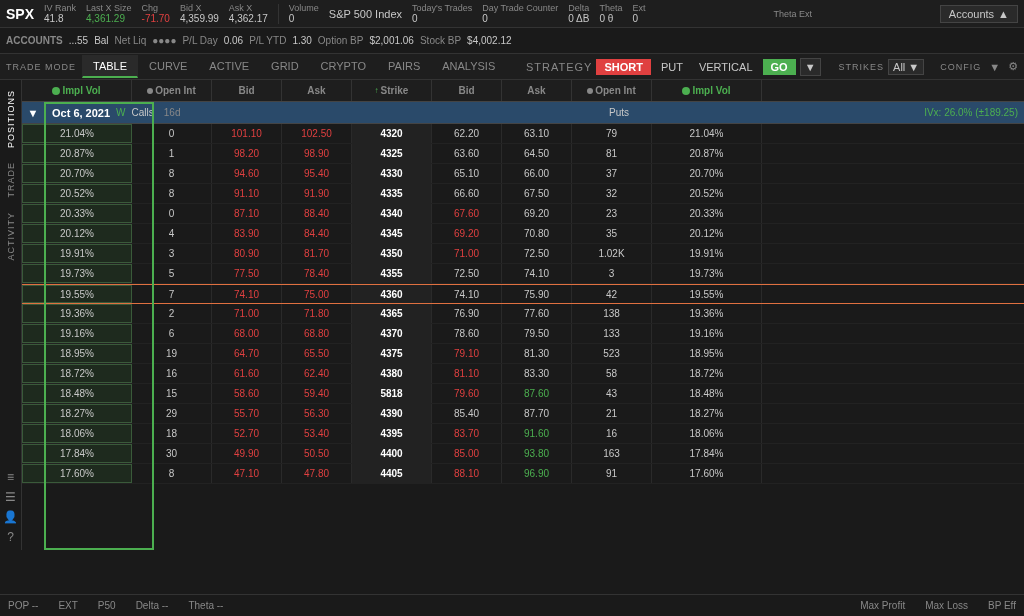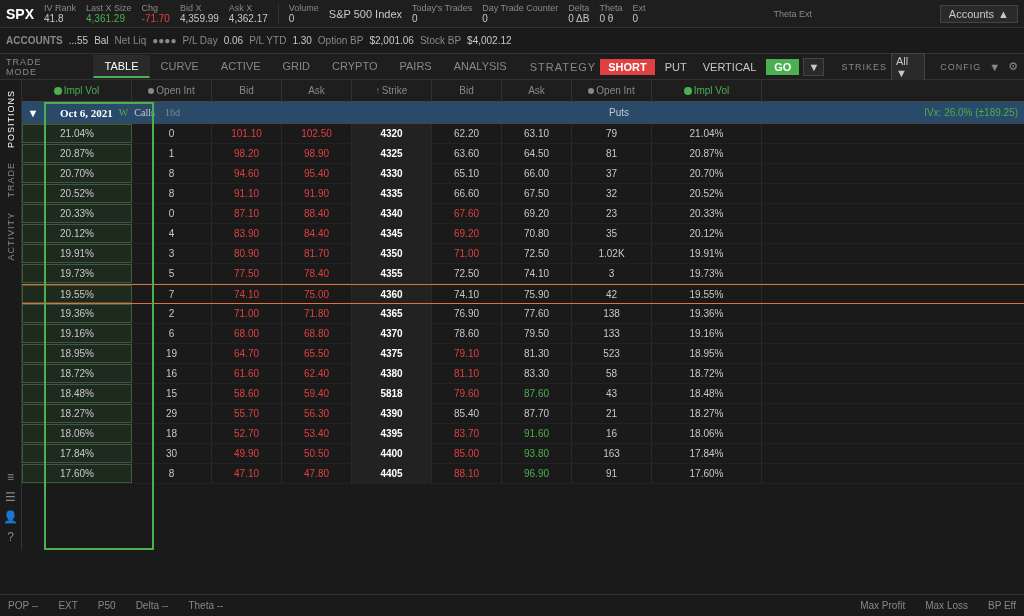--- a/index.html
+++ b/index.html
@@ -62,21 +62,21 @@
     .accounts-label { color: #888; font-size: 10px; font-weight: bold; }
 
     
     .trade-mode-bar {
       background: #1e1e1e;
       border-bottom: 1px solid #333;
       display: flex;
       align-items: center;
       padding: 0 6px;
       height: 26px;
-      gap: 12px;
+      gap: 0;
     }
     .trade-mode-label { color: #888; font-size: 9px; margin-right: 6px; letter-spacing: 1px; }
     .tab-group { display: flex; gap: 0; }
     .tab {
       padding: 4px 10px;
       font-size: 11px;
       color: #888;
       cursor: pointer;
       border: 1px solid transparent;
     }
@@ -192,20 +192,21 @@
       text-align: center;
       color: #888;
       font-size: 10px;
       padding: 0 2px;
       border-right: 1px solid #333;
       display: flex;
       align-items: center;
       justify-content: center;
       gap: 2px;
       height: 100%;
+      font-weight: bold;
     }
     .col-header.highlight { color: #4caf50; }
     .col-header .circle { width: 8px; height: 8px; border-radius: 50%; background: #4caf50; display: inline-block; }
     .col-header .up-arrow { color: #4caf50; font-size: 8px; }
 
     
     .expiry-row {
       display: grid;
       grid-template-columns: 22px 540px 70px 1fr;
       background: #2a4a6a;
@@ -436,21 +437,21 @@
         <span>Open Int</span>
       </div>
       <div class="col-header highlight">
         <span class="circle"></span>
         <span>Impl Vol</span>
       </div>
     </div>
 
     <div class="expiry-row">
       <div class="expiry-arrow">▼</div>
-      <div style="display:flex; align-items:center; gap:6px; padding-left:12px;font-family:Liberation Serif, serif;">
+      <div style="display:flex; align-items:center; gap:6px; padding-left:4px;">
         <span class="expiry-date">Oct 6, 2021</span>
         <span style="color:#4caf50;font-size:10px;">W</span>
         <span class="expiry-calls">Calls</span>
         <span class="expiry-days">16d</span>
       </div>
       <div style="color:#c8c8c8;font-size:10px;text-align:center;">Puts</div>
       <div class="expiry-ivx">IVx: 26.0% (±189.25)</div>
     </div>
 
     <div class="data-rows" id="data-rows-container">

